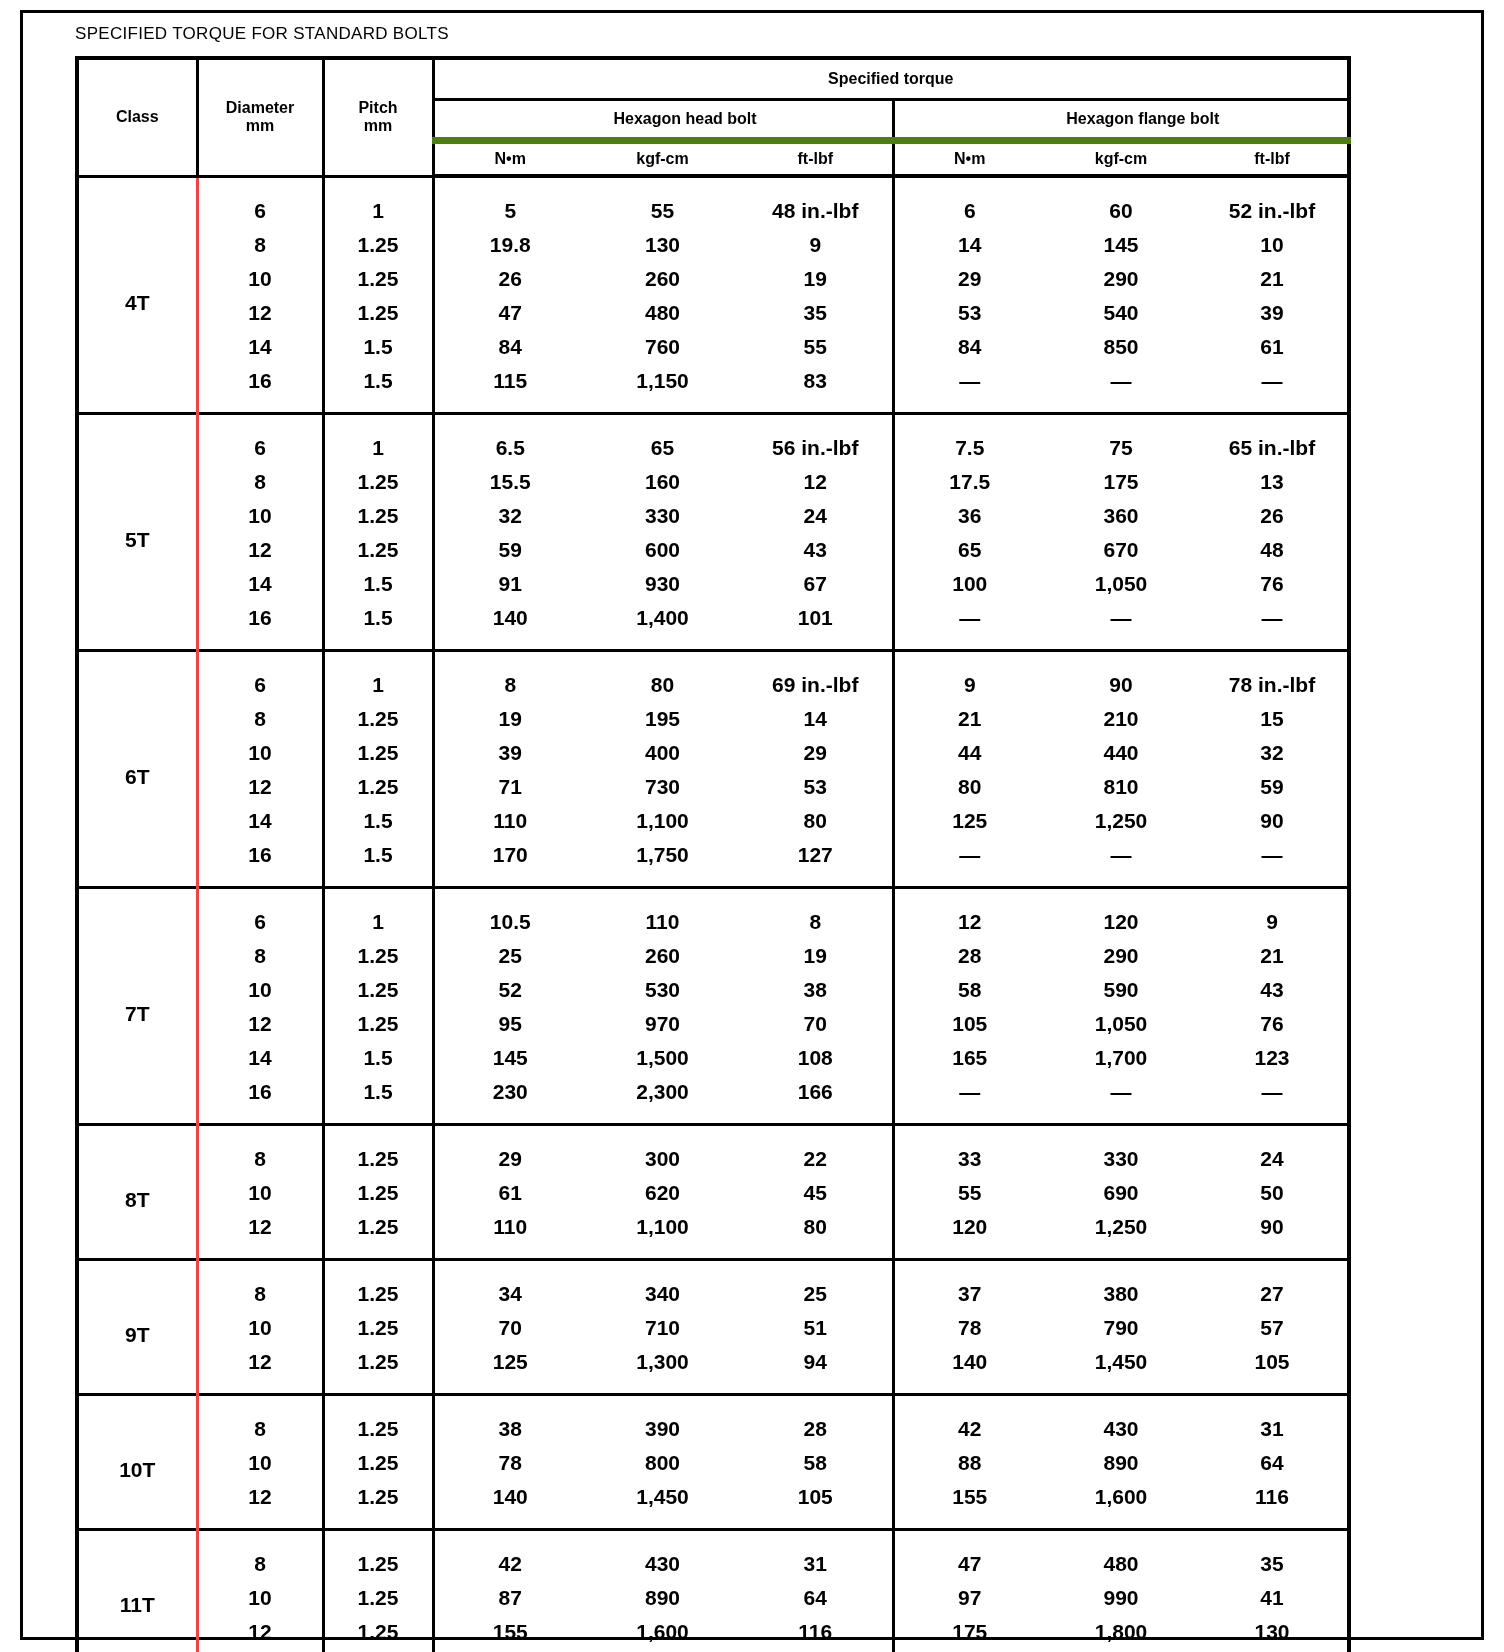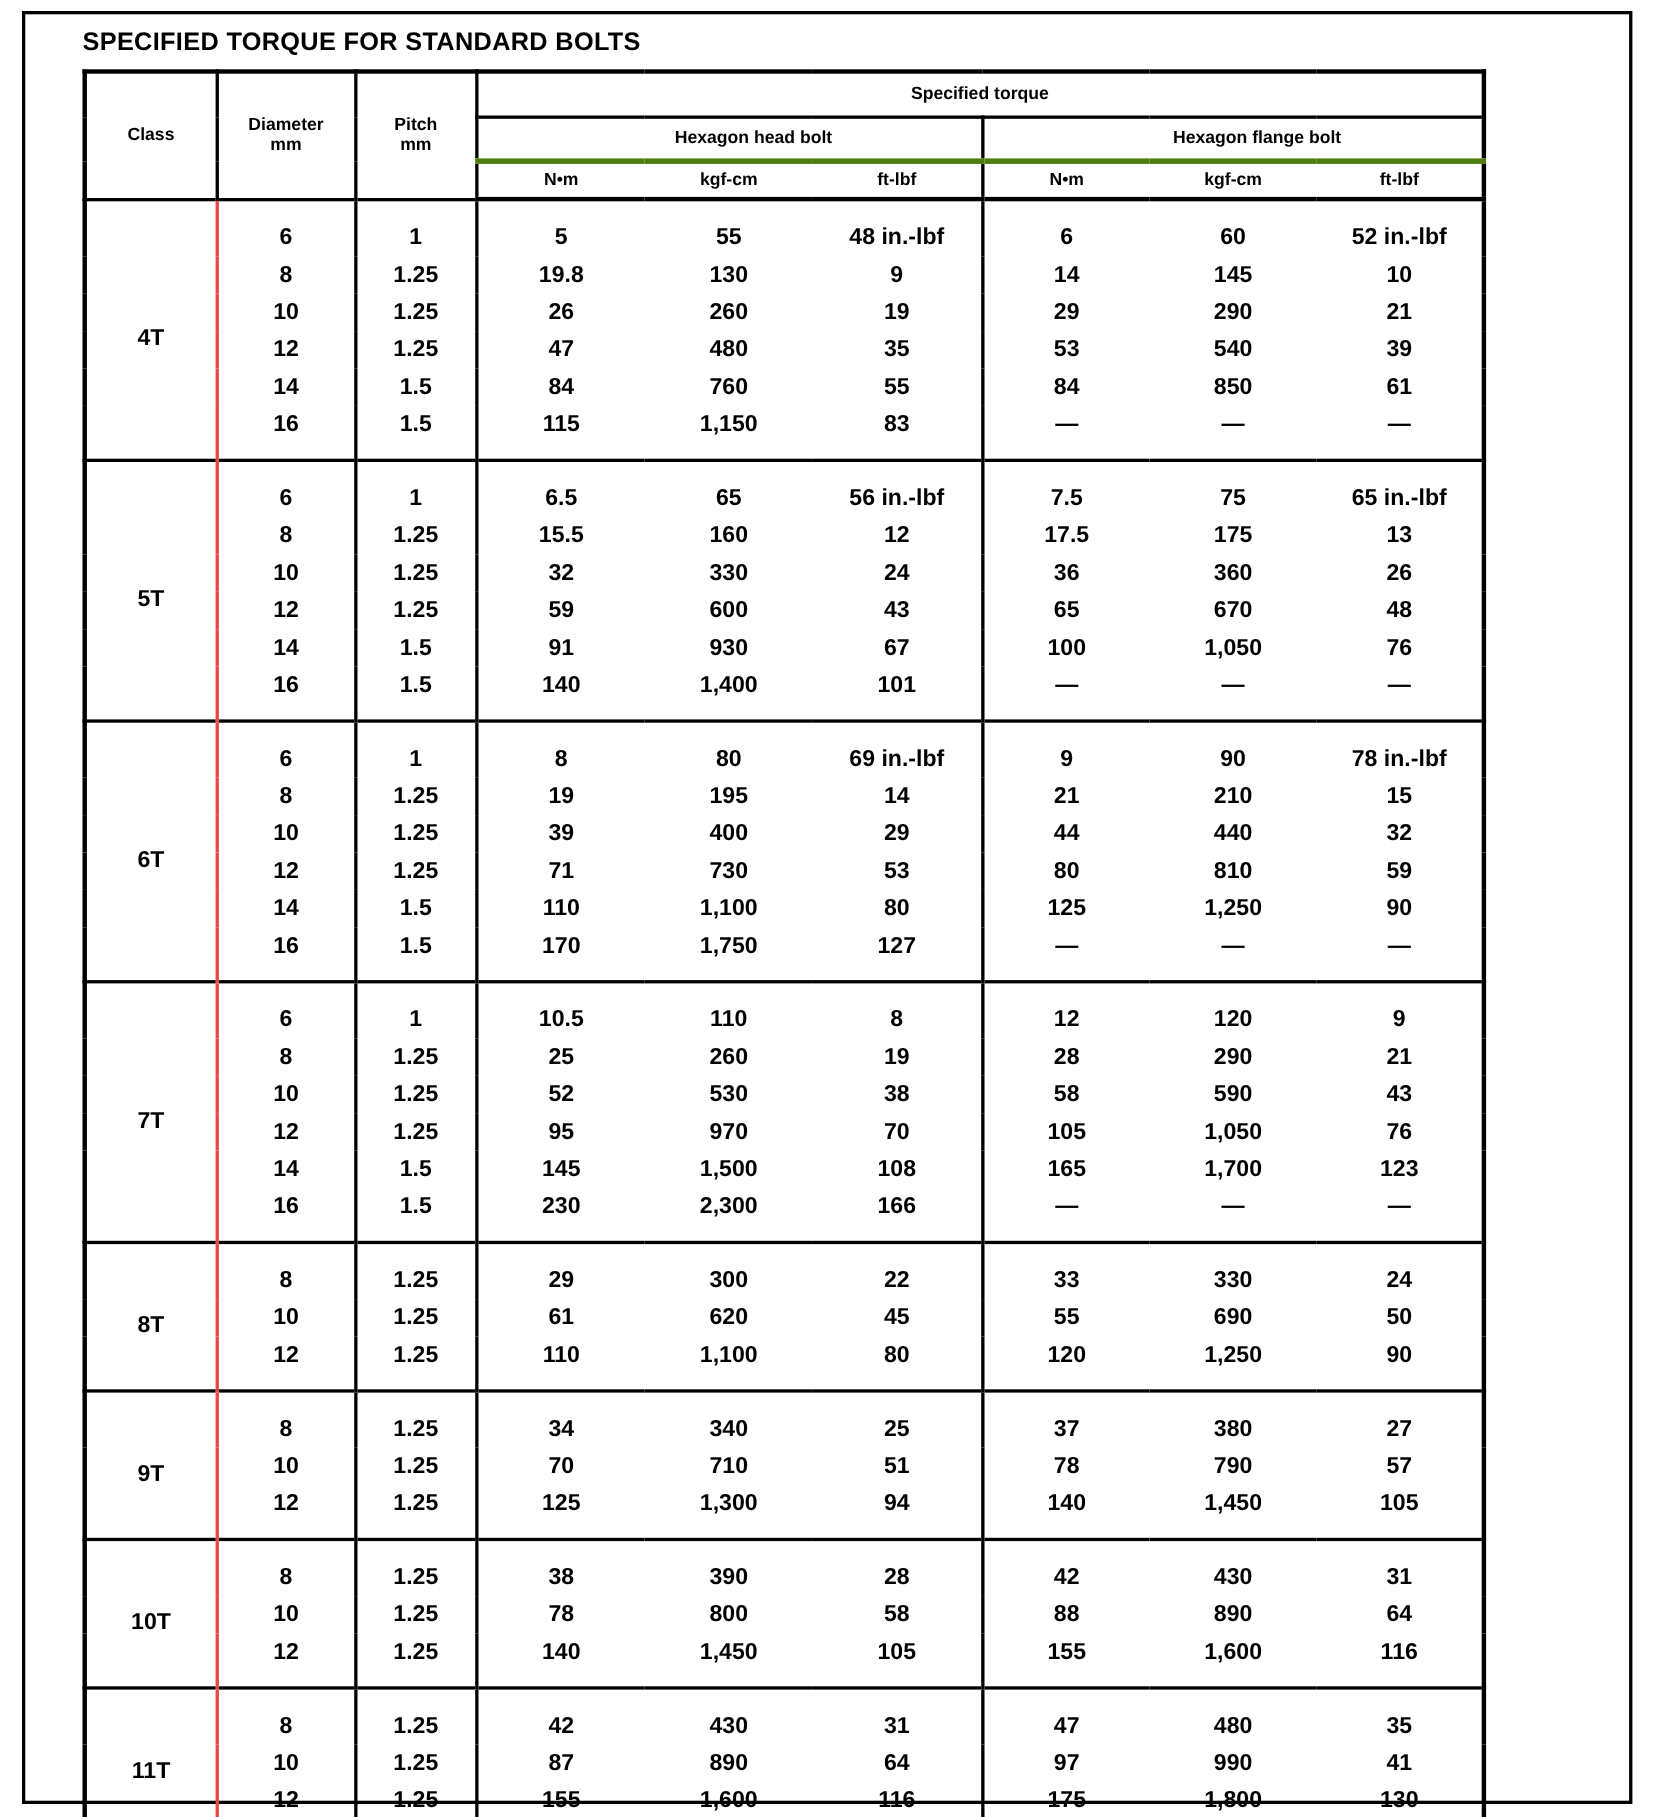--- a/index.html
+++ b/index.html
@@ -23,22 +23,22 @@
     height: 1630px;
     border: 3px solid #000;
     box-sizing: border-box;
   }
   .content {
     position: absolute;
     left: 75px;
     top: 24px;
   }
   .title {
-    font-size: 23px;
-    font-weight: 700;
+    font-size: 17px;
+    font-weight: 400;
     letter-spacing: 0.3px;
     margin: 0 0 12px 0;
     white-space: nowrap;
   }
   table.torque-table {
     border-collapse: collapse;
     border: 4px solid #000;
     table-layout: fixed;
     width: 1272px;
   }
@@ -53,21 +53,21 @@
     vertical-align: middle;
     text-align: center;
     line-height: 1.15;
   }
   .spec {
     border-bottom: 3px solid #000;
     height: 38px;
     text-align: center;
   }
   .bolt-head {
-    border-bottom: 5px solid #4d7c0f;
+    border-bottom: 7px solid #4d7c0f;
     height: 36px;
     padding-left: 44px;
   }
   .flange-group { border-left: 3px solid #000; }
   tr.units th {
     height: 30px;
     border-bottom: 4px solid #000;
   }
   tbody td {
     text-align: center;

